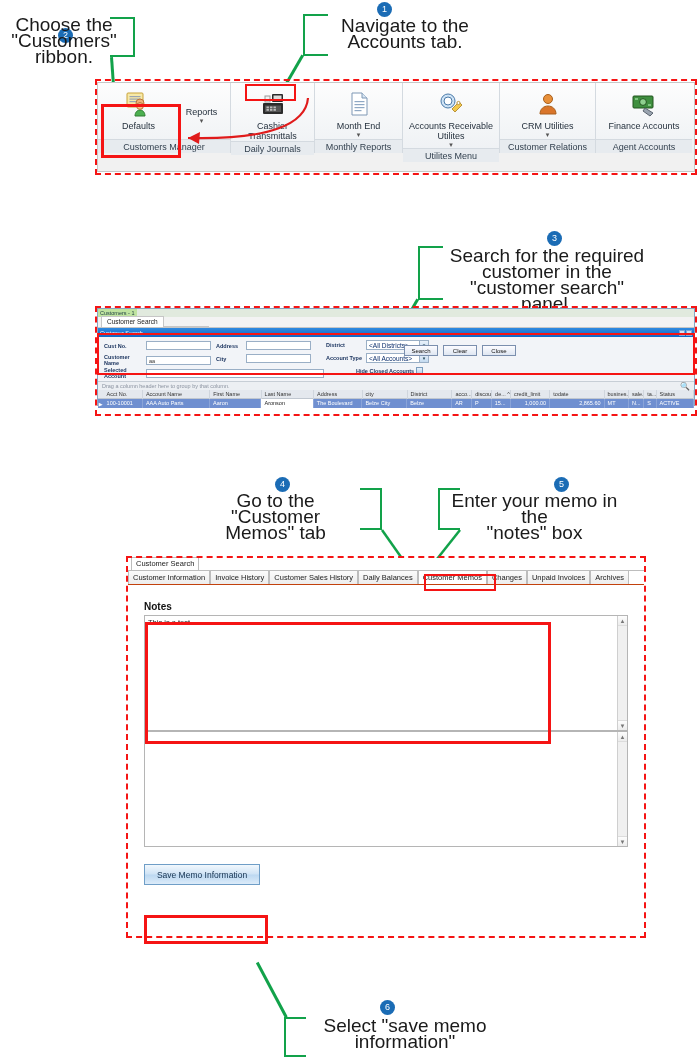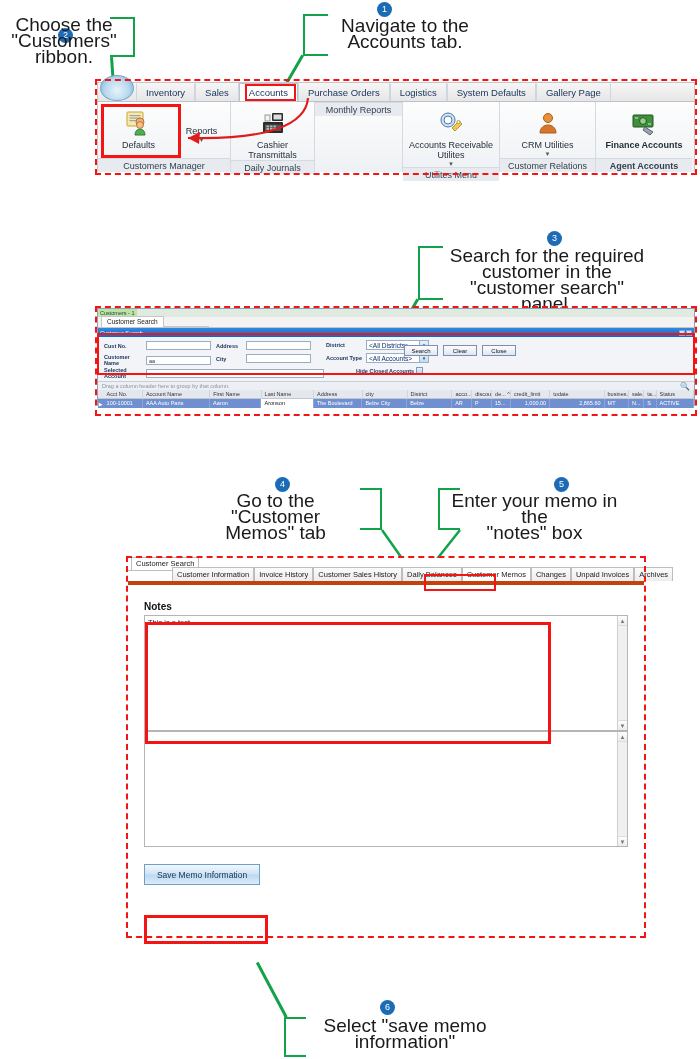--- a/index.html
+++ b/index.html
@@ -226,22 +226,21 @@
     height: 13px; display: flex; align-items: flex-end; padding-left: 3px;
     border-bottom: 1px solid #bdbdbd;
   }
   .memo-tabstrip .mtab {
     font-size: 7.5px; line-height: 12px; padding: 0 4px;
     border: 1px solid #bdbdbd; border-bottom: none;
     background: #ffffff; color: #222;
   }
   .memo-subtabs {
     height: 14px; display: flex; align-items: flex-end;
-    border-bottom: 4px solid #c2410c;
-    padding-left: 44px;
+    border-bottom: 1px solid #c2410c;
   }
   .memo-subtabs .stab {
     font-size: 7.5px; line-height: 13px; padding: 0 4px;
     border: 1px solid #bdbdbd; border-bottom: none;
     background: linear-gradient(#fbfbfb,#ededed);
     color: #222; white-space: nowrap;
   }
   .memo-subtabs .stab.active { background: #ffffff; }
   .memo-body { position: relative; padding: 16px 16px 0 16px; }
   .sect-label { font-size: 10px; font-weight: bold; color: #111; margin-bottom: 3px; }
@@ -287,30 +286,20 @@
 Accounts tab.</div>
 
   <div class="bracket" style="left:110px;top:17px;width:25px;height:40px;border-left:none;"></div>
 
   <div class="green-line" style="left:113px;top:57px;width:65px;transform:rotate(86deg);"></div>
 
   <div class="bracket" style="left:303px;top:14px;width:25px;height:42px;border-right:none;"></div>
   <div class="green-line" style="left:304px;top:56px;width:52px;transform:rotate(120deg);"></div>
 
   <div id="ribbon">
-    <div class="ribbon-tabbar">
-      <div class="orb"></div>
-      <div class="rtab sep">Inventory</div>
-      <div class="rtab sep">Sales</div>
-      <div class="rtab sep active">Accounts</div>
-      <div class="rtab sep">Purchase Orders</div>
-      <div class="rtab sep">Logistics</div>
-      <div class="rtab sep">System Defaults</div>
-      <div class="rtab sep">Gallery Page</div>
-    </div>
 
     <div class="ribbon-body">
 
       <div class="rgroup" style="width:133px;">
         <div class="rgroup-items" style="justify-content:flex-start;padding-left:6px;">
           <div class="rbtn" style="width:70px;">
             <div class="ico">
               <svg width="26" height="26" viewBox="0 0 26 26">
                 <rect x="2" y="2" width="16" height="14" rx="1" fill="#f7e9a8" stroke="#c9a33a"></rect>
                 <rect x="4.5" y="5" width="11" height="1.2" fill="#9aa4b0"></rect>
@@ -349,20 +338,36 @@
                 <rect x="5" y="5" width="5" height="6" fill="#f2f2f2" stroke="#999"></rect>
               </svg>
             </div>
             <div class="lbl">Cashier Transmittals</div>
           </div>
         </div>
         <div class="rgroup-label">Daily Journals</div>
       </div>
 
       <div class="rgroup" style="width:88px;">
+        <div class="rgroup-items">
+          <div class="rbtn">
+            <div class="ico">
+              <svg width="26" height="26" viewBox="0 0 26 26">
+                <path d="M6 2h10l5 5v17H6z" fill="#ffffff" stroke="#7f98b5"></path>
+                <path d="M16 2v5h5" fill="#d8e6f3" stroke="#7f98b5"></path>
+                <rect x="8.5" y="10" width="10" height="1.2" fill="#8fa8c4"></rect>
+                <rect x="8.5" y="13" width="10" height="1.2" fill="#8fa8c4"></rect>
+                <rect x="8.5" y="16" width="10" height="1.2" fill="#8fa8c4"></rect>
+                <rect x="8.5" y="19" width="7" height="1.2" fill="#8fa8c4"></rect>
+              </svg>
+            </div>
+            <div class="lbl">Month End</div>
+            <div class="chev">▾</div>
+          </div>
+        </div>
         <div class="rgroup-label">Monthly Reports</div>
       </div>
 
       <div class="rgroup" style="width:97px;">
         <div class="rgroup-items">
           <div class="rbtn">
             <div class="ico">
               <svg width="26" height="26" viewBox="0 0 26 26">
                 <circle cx="10" cy="10" r="7" fill="#cfe3f5" stroke="#4a7aa8"></circle>
                 <circle cx="10" cy="10" r="4" fill="#ffffff" stroke="#4a7aa8"></circle>
@@ -386,21 +391,21 @@
                 <path d="M5 23c0-5 3.6-8 8-8s8 3 8 8z" fill="#d9752a" stroke="#a85f1c"></path>
               </svg>
             </div>
             <div class="lbl">CRM Utilities</div>
             <div class="chev">▾</div>
           </div>
         </div>
         <div class="rgroup-label">Customer Relations</div>
       </div>
 
-      <div class="rgroup" style="width:96px;border-right:none;font-weight:bold;">
+      <div class="rgroup" style="width:96px;border-right:none;">
         <div class="rgroup-items">
           <div class="rbtn">
             <div class="ico">
               <svg width="26" height="26" viewBox="0 0 26 26">
                 <rect x="2" y="5" width="20" height="12" rx="1" fill="#3f8f3f" stroke="#22541f"></rect>
                 <circle cx="12" cy="11" r="3.4" fill="#8fd08f" stroke="#22541f"></circle>
                 <path d="M14 17l8 5-3 3-7-5z" fill="#9aa4b0" stroke="#5c6570"></path>
                 <rect x="4" y="7" width="3" height="2" fill="#7fc47f"></rect>
                 <rect x="17" y="13" width="3" height="2" fill="#7fc47f"></rect>
               </svg>

